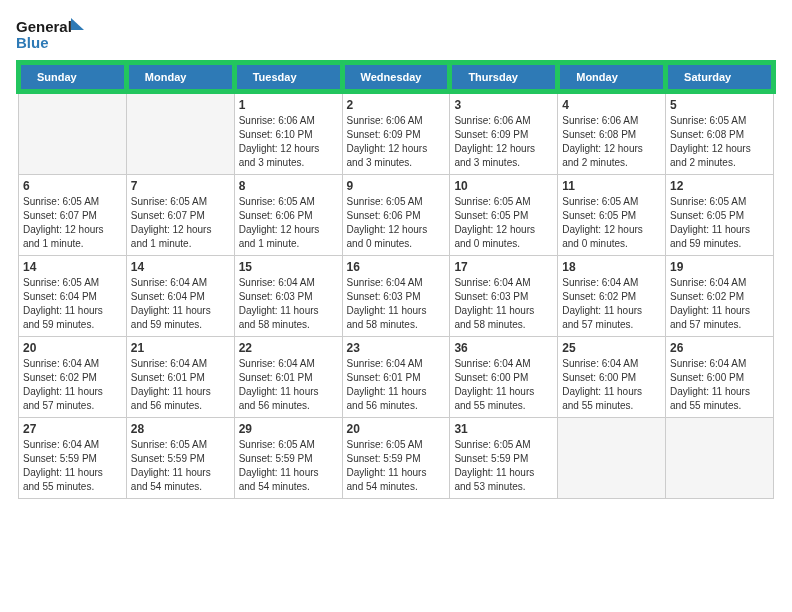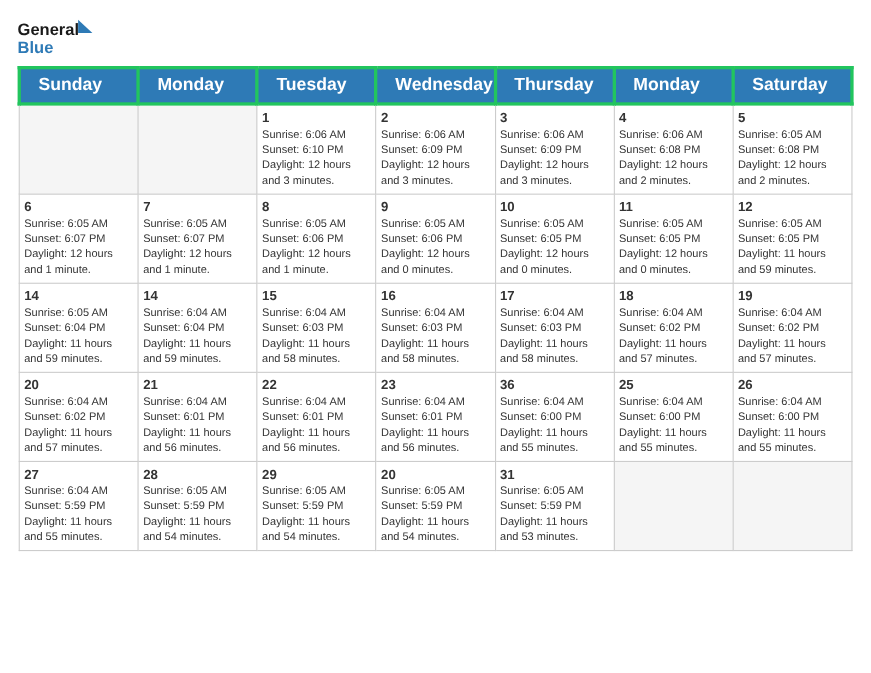--- a/index.html
+++ b/index.html
@@ -35,25 +35,25 @@
       color: #444;
     }
     table {
       width: 100%;
       border-collapse: collapse;
       table-layout: fixed;
     }
     th {
       background: #2e7ab6;
       color: #fff;
-      font-size: 16px;
+      font-size: 11px;
       font-weight: bold;
       padding: 6px 16px;
       text-align: left;
-      border: 3px solid #22c55e;
+      border: 5px solid #22c55e;
     }
     td {
       border: 1px solid #ccc;
       vertical-align: top;
       padding: 4px;
       font-size: 10px;
       color: #333;
       height: 80px;
       background: #fff;
     }

